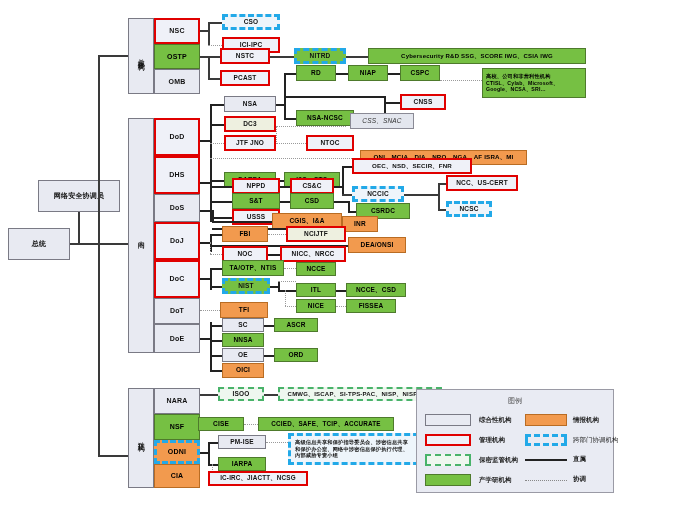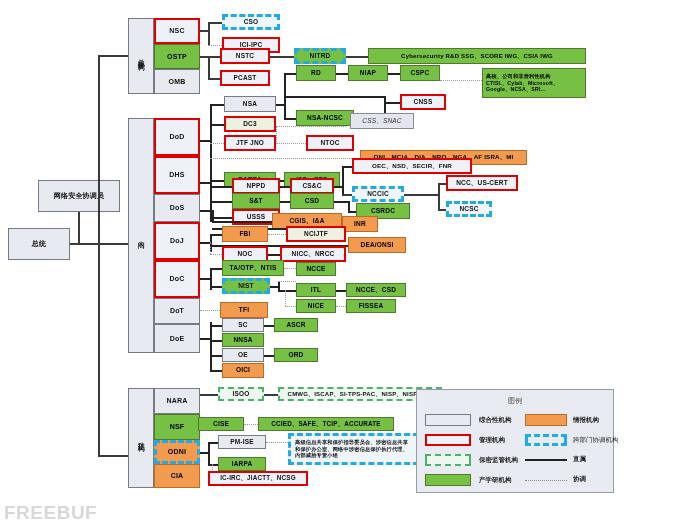--- a/index.html
+++ b/index.html
@@ -300,14 +300,13 @@
     <div class="lg-sw t-cross" style="left:108px;top:44px;width:42px;height:12px;background:transparent;"></div>
     <div class="lg-tx" style="left:156px;top:46px;font-weight:normal;">跨部门协调机构</div>
 
     <div class="lg-line" style="left:108px;top:69px;width:42px;"></div>
     <div class="lg-tx" style="left:156px;top:65px;">直属</div>
 
     <div class="lg-dash" style="left:108px;top:90px;width:42px;"></div>
     <div class="lg-tx" style="left:156px;top:85px;">协调</div>
   </div>
 
-  <div id="wm">FREEBUF</div>
 </div>
 
 </body></html>

